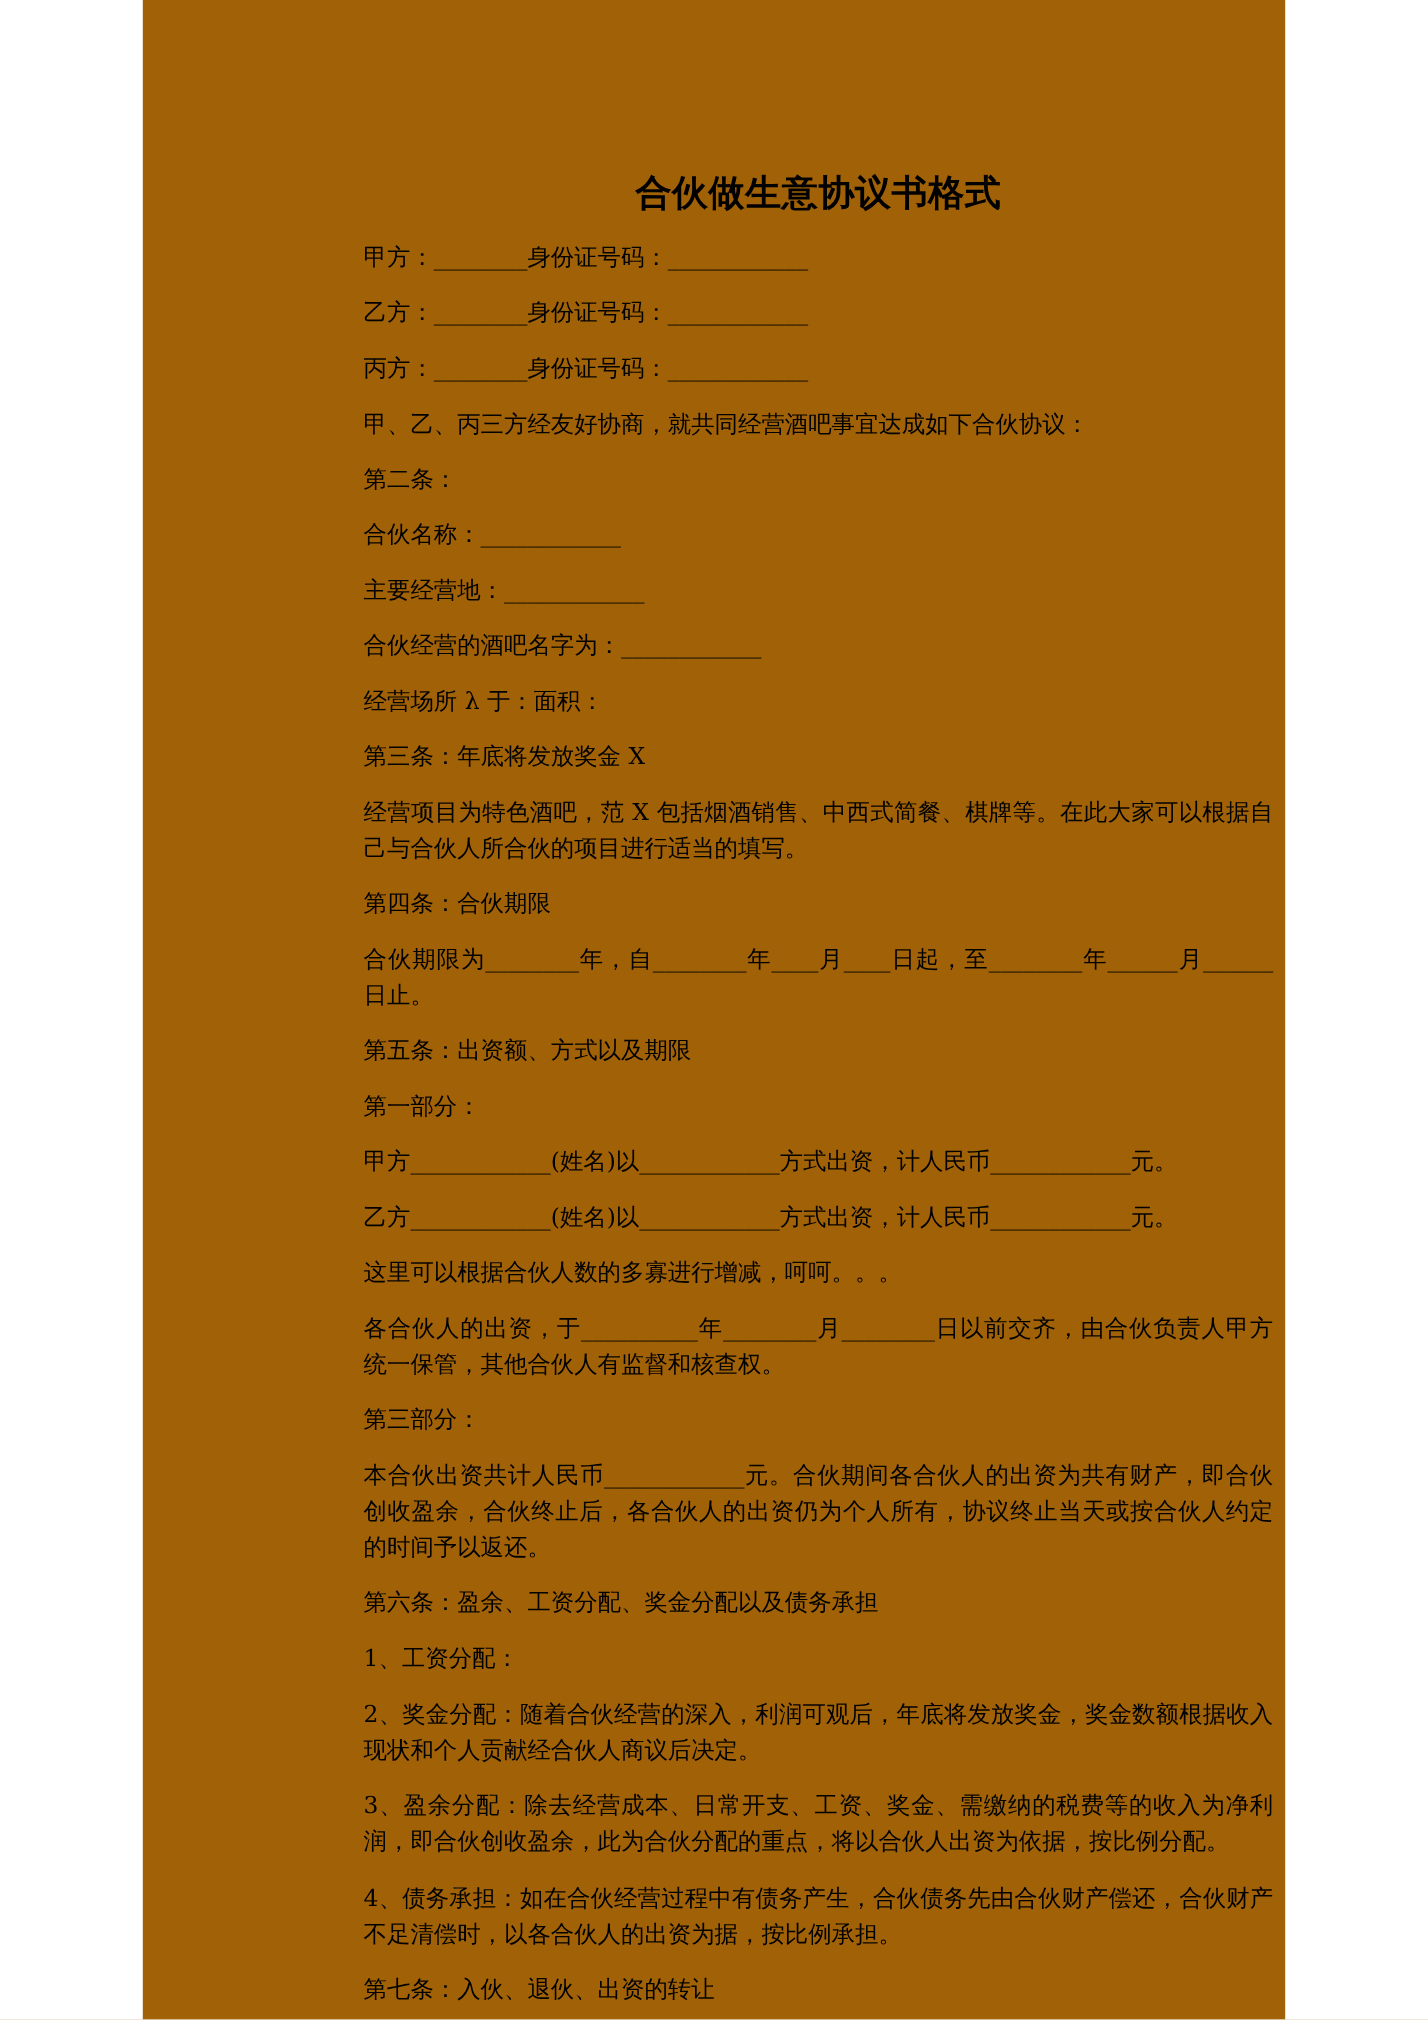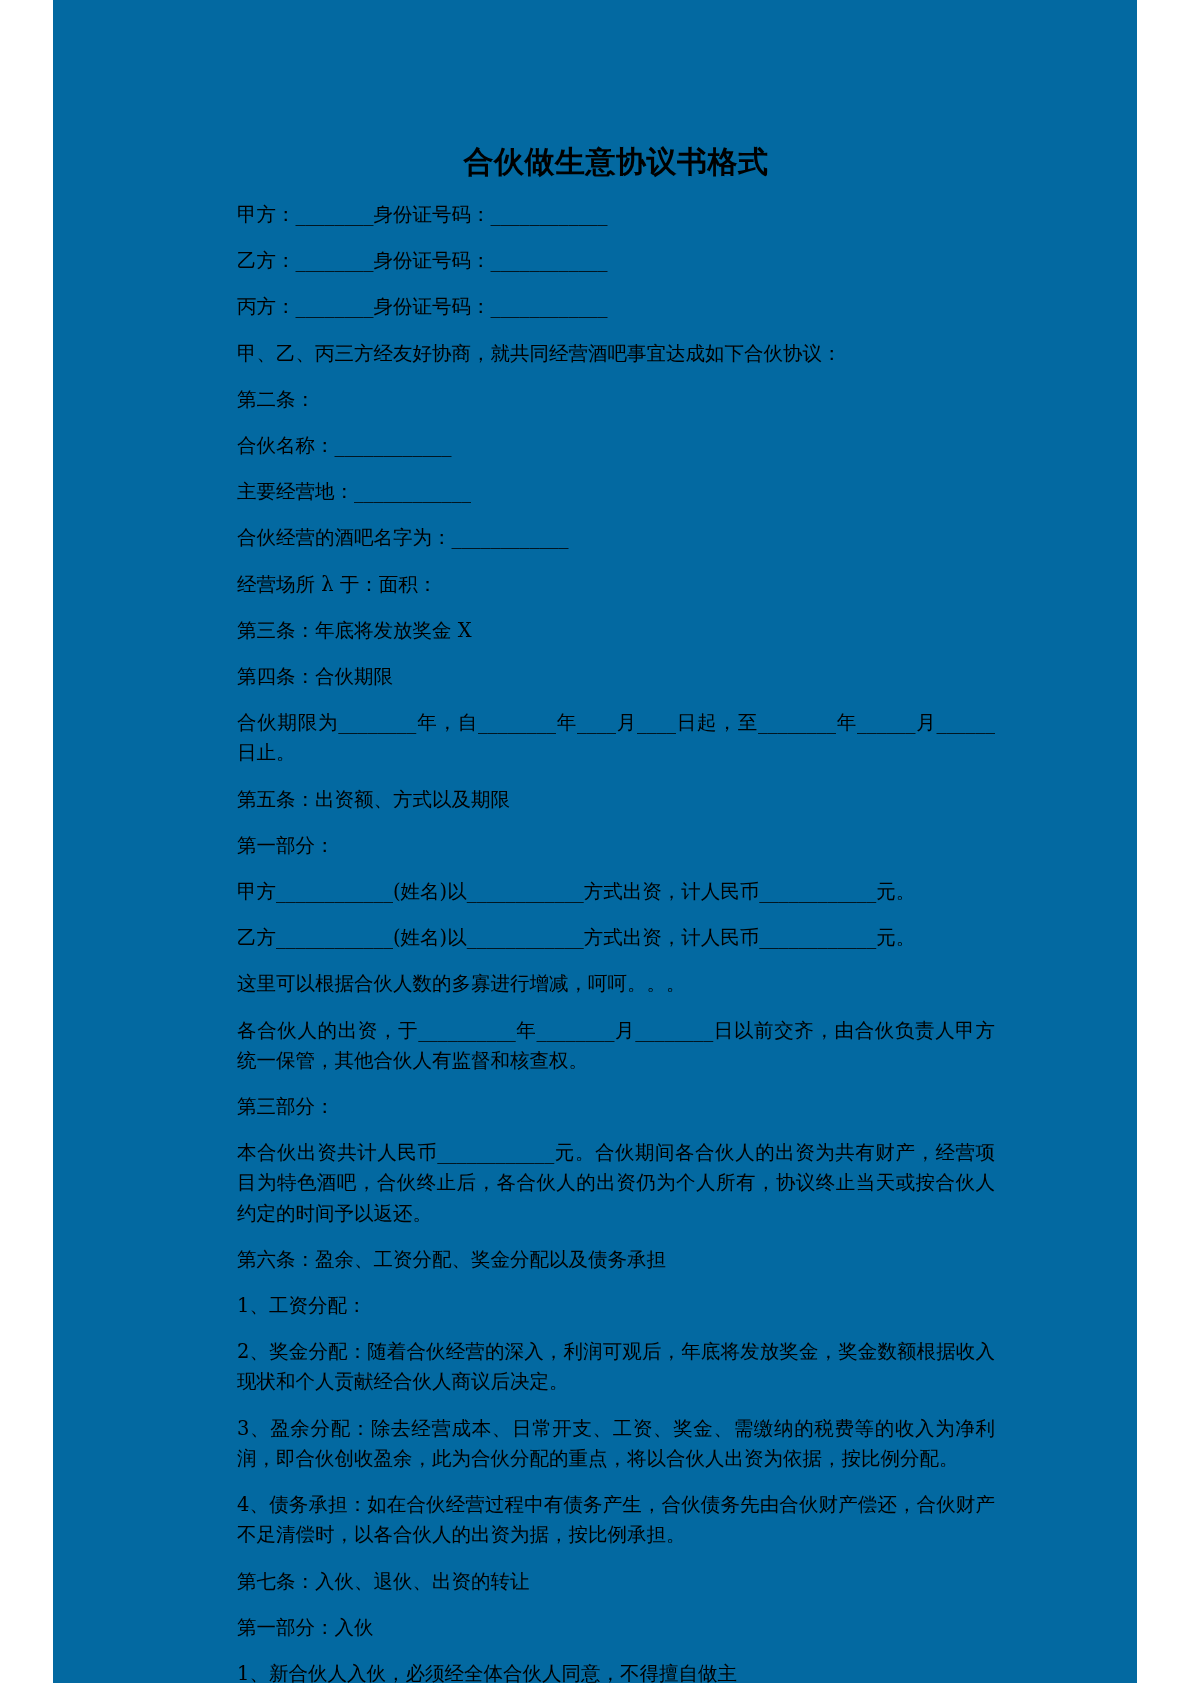--- a/index.html
+++ b/index.html
@@ -2,23 +2,23 @@
 <html><head>
 <meta charset="utf-8">
 <style>
   html, body {
     margin: 0;
     padding: 0;
     background: #ffffff;
   }
   .page {
     position: relative;
-    width: 1084px;
+    width: 952px;
     height: 1683px;
-    background: #0369a1;
+    background: #a16207;
     margin: 0 auto;
     overflow: hidden;
     box-sizing: border-box;
   }
   .content {
     position: absolute;
     left: 168px;
     top: 140px;
     width: 790px;
   }
@@ -54,30 +54,31 @@
         <p class="line">甲方：________身份证号码：____________</p>
         <p class="line">乙方：________身份证号码：____________</p>
         <p class="line">丙方：________身份证号码：____________</p>
         <p class="line">甲、乙、丙三方经友好协商，就共同经营酒吧事宜达成如下合伙协议：</p>
         <p class="line">第二条：</p>
         <p class="line">合伙名称：____________</p>
         <p class="line">主要经营地：____________</p>
         <p class="line">合伙经营的酒吧名字为：____________</p>
         <p class="line">经营场所 λ 于：面积：</p>
         <p class="line">第三条：年底将发放奖金 X</p>
+        <p class="line">经营项目为特色酒吧，范 X 包括烟酒销售、中西式简餐、棋牌等。在此大家可以根据自己与合伙人所合伙的项目进行适当的填写。</p>
         <p class="line">第四条：合伙期限</p>
         <p class="line">合伙期限为________年，自________年____月____日起，至________年______月______日止。</p>
         <p class="line">第五条：出资额、方式以及期限</p>
         <p class="line">第一部分：</p>
         <p class="line">甲方____________(姓名)以____________方式出资，计人民币____________元。</p>
         <p class="line">乙方____________(姓名)以____________方式出资，计人民币____________元。</p>
         <p class="line">这里可以根据合伙人数的多寡进行增减，呵呵。。。</p>
         <p class="line">各合伙人的出资，于__________年________月________日以前交齐，由合伙负责人甲方统一保管，其他合伙人有监督和核查权。</p>
         <p class="line">第三部分：</p>
-        <p class="line">本合伙出资共计人民币____________元。合伙期间各合伙人的出资为共有财产，经营项目为特色酒吧，合伙终止后，各合伙人的出资仍为个人所有，协议终止当天或按合伙人约定的时间予以返还。</p>
+        <p class="line">本合伙出资共计人民币____________元。合伙期间各合伙人的出资为共有财产，即合伙创收盈余，合伙终止后，各合伙人的出资仍为个人所有，协议终止当天或按合伙人约定的时间予以返还。</p>
         <p class="line">第六条：盈余、工资分配、奖金分配以及债务承担</p>
         <p class="line">1、工资分配：</p>
         <p class="line">2、奖金分配：随着合伙经营的深入，利润可观后，年底将发放奖金，奖金数额根据收入现状和个人贡献经合伙人商议后决定。</p>
         <p class="line">3、盈余分配：除去经营成本、日常开支、工资、奖金、需缴纳的税费等的收入为净利润，即合伙创收盈余，此为合伙分配的重点，将以合伙人出资为依据，按比例分配。</p>
         <p class="line">4、债务承担：如在合伙经营过程中有债务产生，合伙债务先由合伙财产偿还，合伙财产不足清偿时，以各合伙人的出资为据，按比例承担。</p>
         <p class="line">第七条：入伙、退伙、出资的转让</p>
         <p class="line">第一部分：入伙</p>
         <p class="line">1、新合伙人入伙，必须经全体合伙人同意，不得擅自做主</p>
       </div>
   </div>

